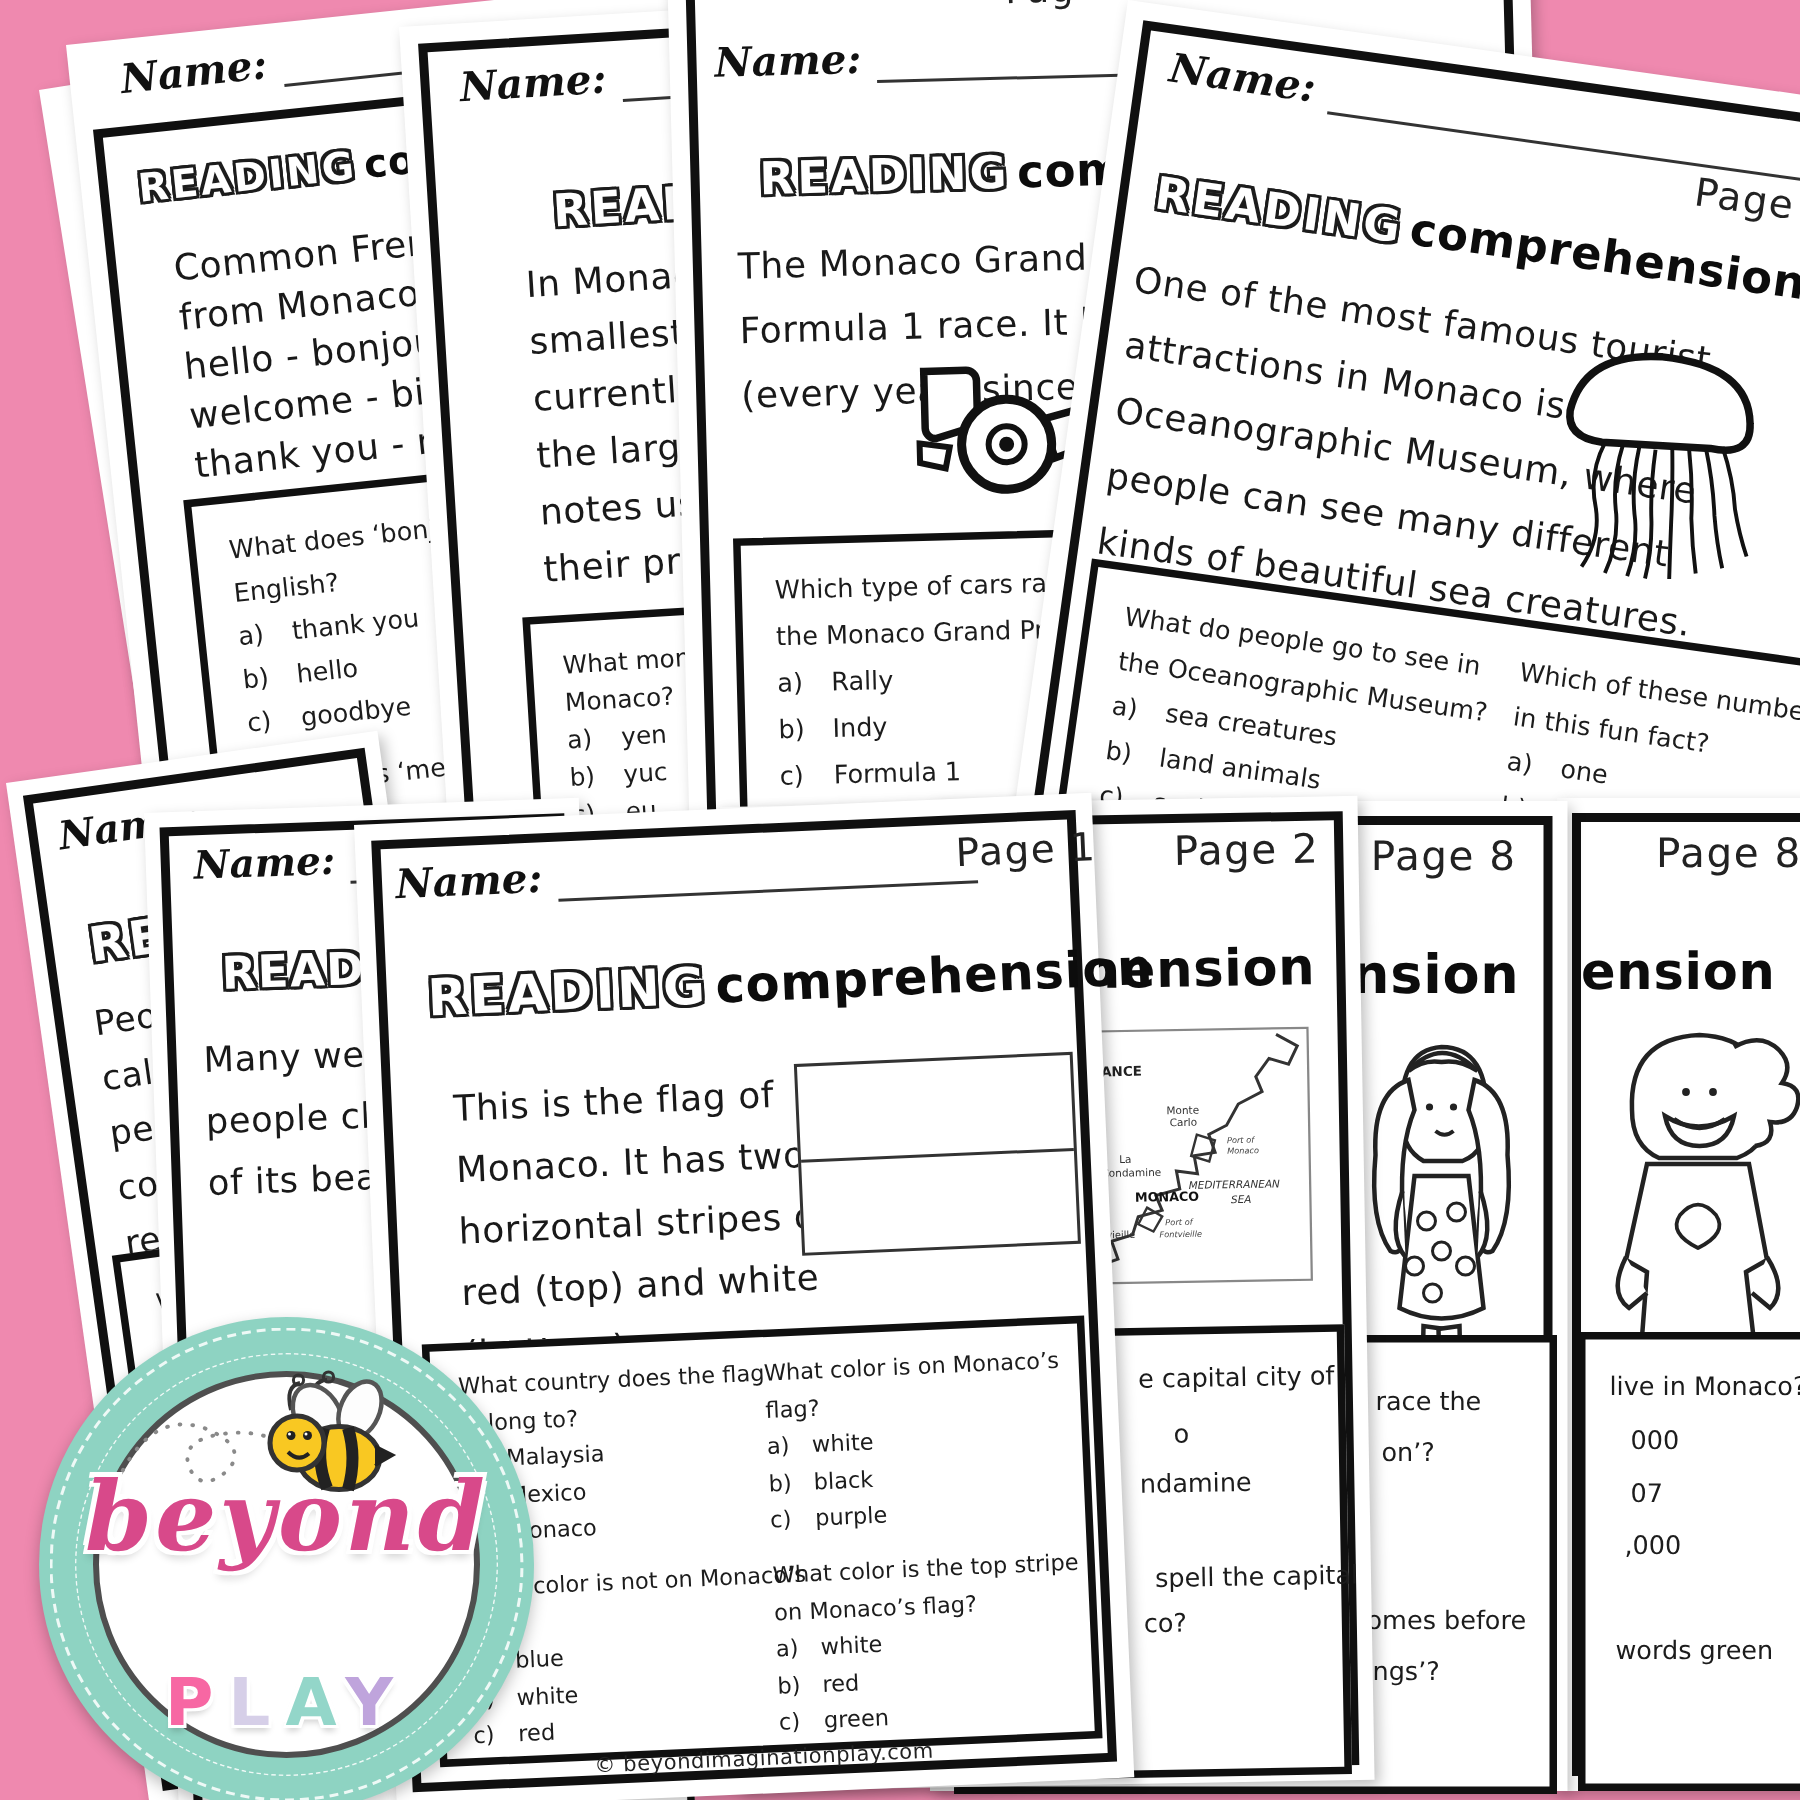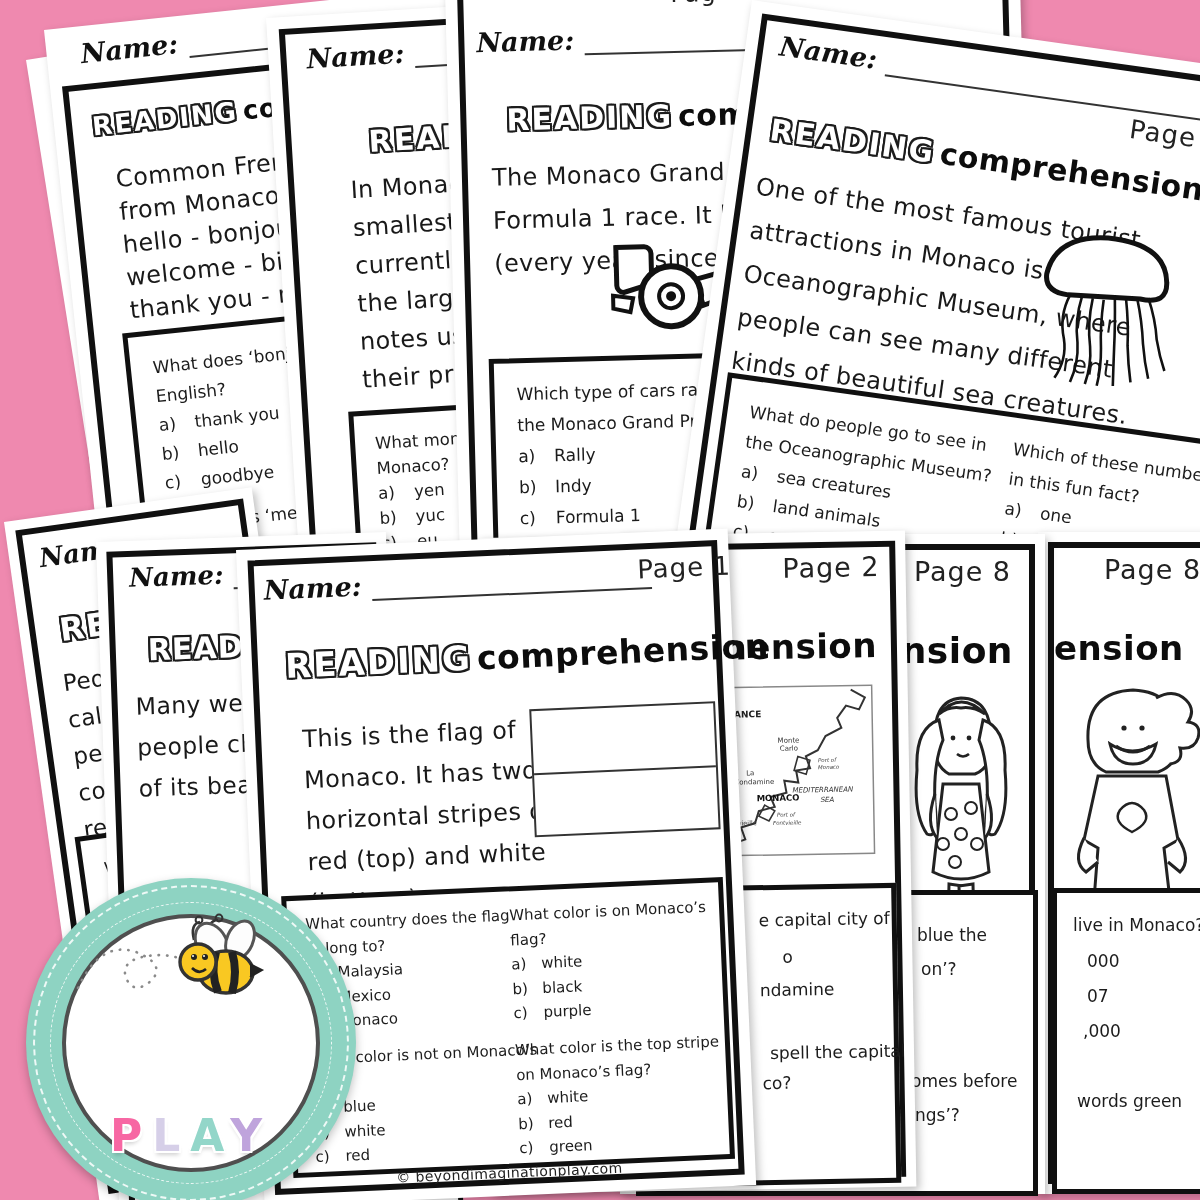--- a/index.html
+++ b/index.html
@@ -308,21 +308,21 @@
         <circle cx="56" cy="150" r="6"></circle>
       <circle cx="38" cy="160" r="6"></circle>
         <circle cx="72" cy="160" r="6"></circle>
         <circle cx="50" cy="178" r="6"></circle>
     </g>
     <circle cx="48" cy="54" r="2.4" fill="#222"></circle>
     <circle cx="64" cy="54" r="2.4" fill="#222"></circle>
     <path d="M52 70 q6 5 12 0" fill="none" stroke="#222" stroke-width="2.6"></path>
   </svg>
   <div class="qbox" style="left:16px;top:356px;width:392px;height:296px;">
-    <div class="frag" style="left:276px;top:30px;font-size:17px;">blue the</div>
+    <div class="frag" style="left:276px;top:30px;font-size:17px;">race the</div>
     <div class="frag" style="left:280px;top:64px;font-size:17px;">on’?</div>
     <div class="frag" style="left:270px;top:176px;font-size:17px;">omes before</div>
     <div class="frag" style="left:274px;top:210px;font-size:17px;">ngs’?</div>
   </div>
 </div>
 
 <div class="sheet" style="left:480px;top:538px;width:425px;height:656px;transform:rotate(-1deg);z-index:7;">
   <div class="frame" style="left:10px;right:10px;top:10px;bottom:10px;"></div>
   <div class="pglab" style="right:26px;top:20px;font-size:27px;">Page 2</div>
   <div class="ttl" style="right:30px;top:94px;">
@@ -426,16 +426,17 @@
     <path d="M52 46 q-6 20 2 40" fill="none" stroke="#222" stroke-width="8"></path>
     <path d="M68 46 q6 20 0 41" fill="none" stroke="#222" stroke-width="8"></path>
     <path d="M86 58 l12 6 l-12 7" fill="#222" stroke="#222" stroke-width="2"></path>
     <circle cx="34" cy="56" r="18" fill="#f9c822" stroke="#333" stroke-width="3.4"></circle>
     <circle cx="30" cy="51" r="3" fill="#222"></circle>
     <circle cx="41" cy="51" r="3" fill="#222"></circle>
     <circle cx="29" cy="50" r="1" fill="#fff"></circle>
     <circle cx="40" cy="50" r="1" fill="#fff"></circle>
     <path d="M28 62 q7 7 14 1" fill="none" stroke="#222" stroke-width="2.6"></path>
   </svg>
+  <div class="beyond" style="color:#d8498a;">beyond</div>
   <div class="play">
     <span>P</span><span>L</span><span>A</span><span>Y</span>
   </div>
 </div>
 
 </body></html>

